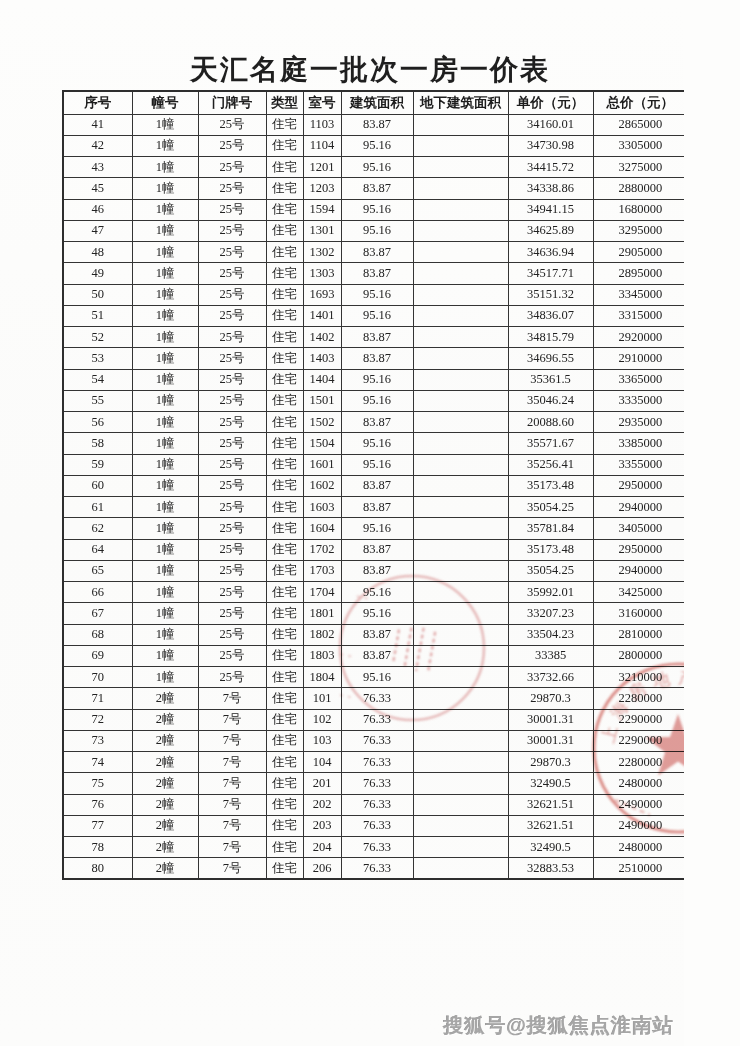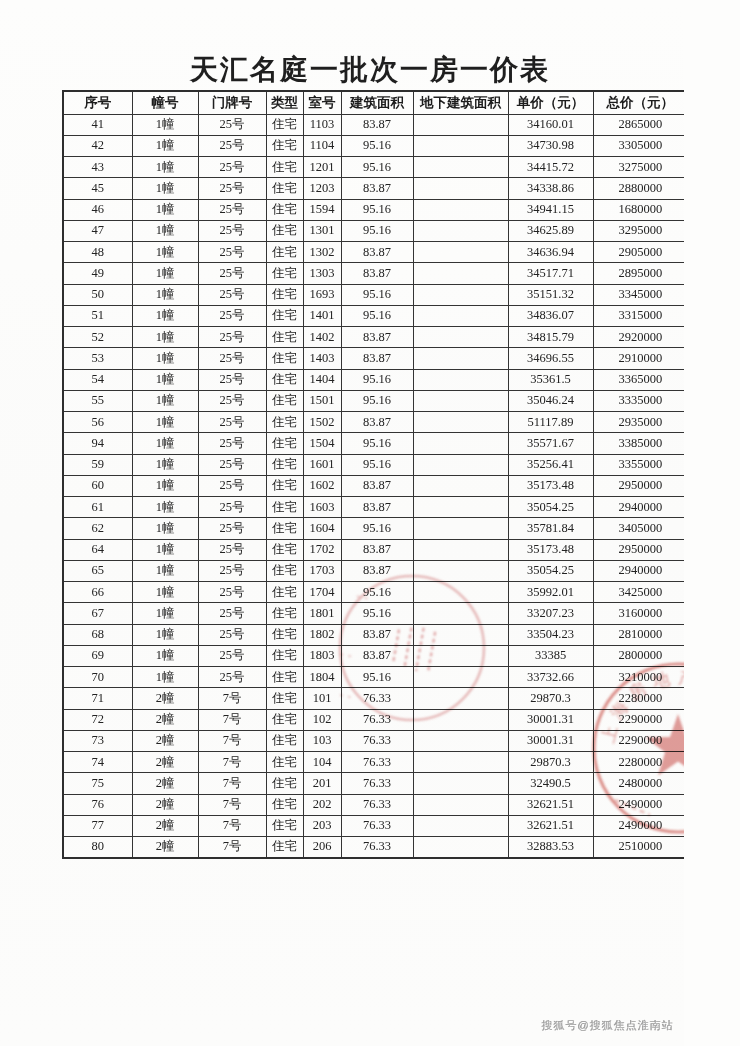--- a/index.html
+++ b/index.html
@@ -32,21 +32,21 @@
   .price-table tbody tr{height:21.25px;}
   .price-table th{font-size:13.5px;font-weight:600;color:#1d1d1d;}
   .price-table td{font-size:12.5px;color:#222;}
   .seal-layer{
     position:absolute;left:0;top:0;width:740px;height:1046px;
     pointer-events:none;mix-blend-mode:multiply;
   }
   .watermark{
     position:absolute;top:1012px;right:10px;height:26px;line-height:26px;
     font-family:"Liberation Sans","DejaVu Sans",sans-serif;
-    font-size:11px;font-weight:normal;letter-spacing:1px;
+    font-size:20px;font-weight:bold;letter-spacing:1px;
     color:#a6a6a6;
     text-shadow:0.5px 0.5px 0 #ffffff,-0.5px -0.5px 0 #8f8f8f;
   }
 </style>
 </head>
 <body>
 
 <div class="page">
 
   <div class="doc-title">天汇名庭一批次一房一价表</div>
@@ -232,25 +232,25 @@
           <td>3335000</td>
         </tr>
         <tr>
           <td>56</td>
           <td>1幢</td>
           <td>25号</td>
           <td>住宅</td>
           <td>1502</td>
           <td>83.87</td>
           <td></td>
-          <td>51117.89</td>
+          <td>20088.60</td>
           <td>2935000</td>
         </tr>
         <tr>
-          <td>94</td>
+          <td>58</td>
           <td>1幢</td>
           <td>25号</td>
           <td>住宅</td>
           <td>1504</td>
           <td>95.16</td>
           <td></td>
           <td>35571.67</td>
           <td>3385000</td>
         </tr>
         <tr>
@@ -443,20 +443,31 @@
         <tr>
           <td>77</td>
           <td>2幢</td>
           <td>7号</td>
           <td>住宅</td>
           <td>203</td>
           <td>76.33</td>
           <td></td>
           <td>32621.51</td>
           <td>2490000</td>
+        </tr>
+        <tr>
+          <td>78</td>
+          <td>2幢</td>
+          <td>7号</td>
+          <td>住宅</td>
+          <td>204</td>
+          <td>76.33</td>
+          <td></td>
+          <td>32490.5</td>
+          <td>2480000</td>
         </tr>
         <tr>
           <td>80</td>
           <td>2幢</td>
           <td>7号</td>
           <td>住宅</td>
           <td>206</td>
           <td>76.33</td>
           <td></td>
           <td>32883.53</td>

